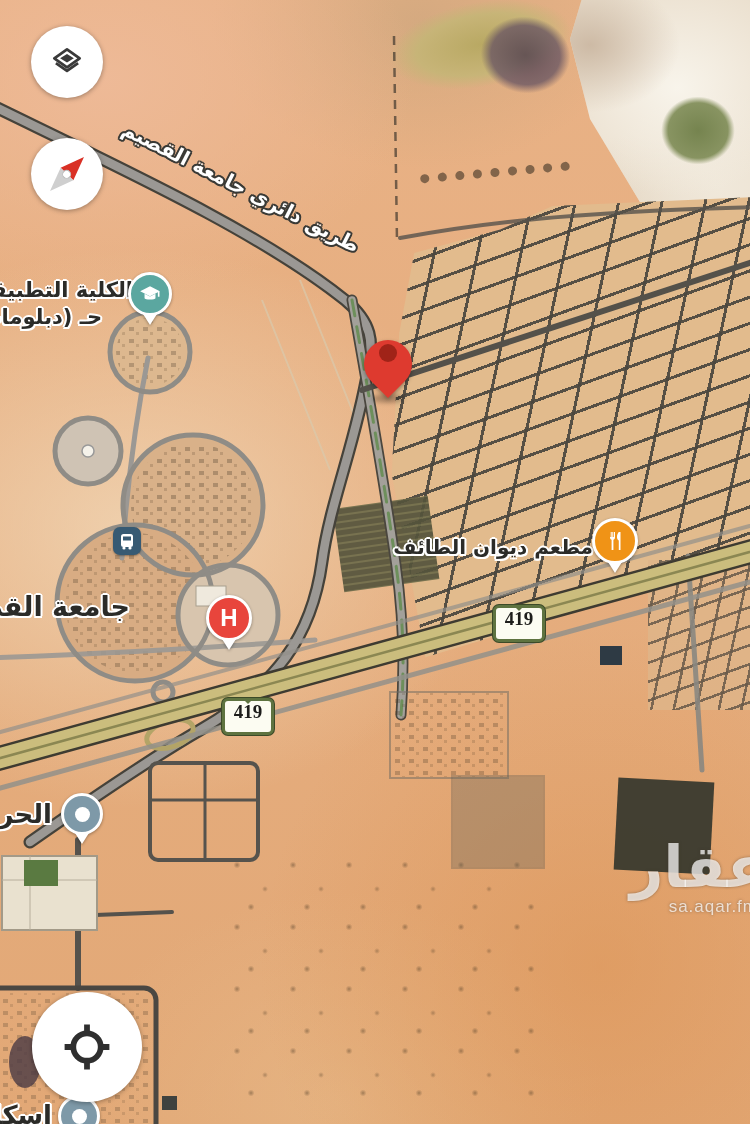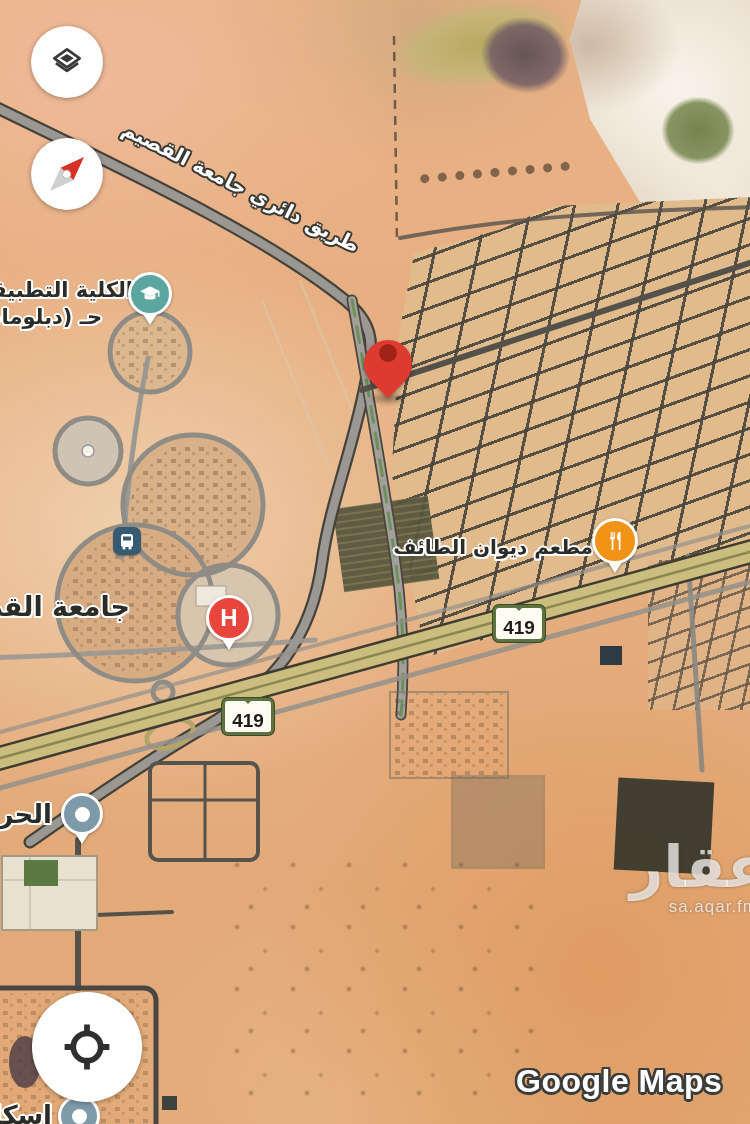--- a/index.html
+++ b/index.html
@@ -59,22 +59,22 @@
   .halo-dark{color:#2b2b28;font-weight:bold;font-family:"DejaVu Sans",sans-serif;white-space:nowrap;
     text-shadow:-2px 0 0 #fff,2px 0 0 #fff,0 -2px 0 #fff,0 2px 0 #fff,
       -1.5px -1.5px 0 #fff,1.5px -1.5px 0 #fff,-1.5px 1.5px 0 #fff,1.5px 1.5px 0 #fff;}
   .halo-light{color:#fff;font-weight:bold;font-family:"DejaVu Sans",sans-serif;white-space:nowrap;
     text-shadow:-2px 0 0 #3a3a36,2px 0 0 #3a3a36,0 -2px 0 #3a3a36,0 2px 0 #3a3a36,
       -1.5px -1.5px 0 #3a3a36,1.5px -1.5px 0 #3a3a36,-1.5px 1.5px 0 #3a3a36,1.5px 1.5px 0 #3a3a36;}
   .rtl{direction:rtl;}
 
   
   .badge419{width:46px;height:31px;background:#fcfcf2;border:3px solid #5e7340;border-radius:6px;
-    display:flex;align-items:flex-end;justify-content:center;font-weight:bold;font-size:19px;color:#1d1d1b;
-    box-shadow:0 0 0 1px #3c4a28;}
+    display:flex;align-items:flex-start;justify-content:center;font-weight:bold;font-size:19px;color:#1d1d1b;
+    box-shadow:0 0 0 1px #3c4a28;font-family:Liberation Serif, serif;}
   .badge419 .notch{position:absolute;top:-3px;left:50%;transform:translateX(-50%);
     width:0;height:0;border-left:6px solid transparent;border-right:6px solid transparent;border-top:6px solid #5e7340;}
 
   
   .poi-pin{position:absolute;filter:drop-shadow(0 1.5px 1.5px rgba(0,0,0,.35));}
   .poi-head{border-radius:50%;border:3px solid #fff;display:flex;align-items:center;justify-content:center;}
   .poi-tail{width:0;height:0;border-left:7px solid transparent;border-right:7px solid transparent;
     border-top:11px solid #fff;margin:-2px auto 0;}
   .dot-inner{width:15px;height:15px;border-radius:50%;background:#fff;}
 
@@ -291,14 +291,13 @@
       <div class="c"></div>
     </div>
   </div>
   <div class="ctl" style="left:32px;top:992px;width:110px;height:110px;">
     <svg width="52" height="52" viewBox="0 0 36 36">
       <circle cx="18" cy="18" r="9.5" fill="none" stroke="#2f2f2f" stroke-width="4"></circle>
       <path d="M18 2.5V8 M18 28v5.5 M2.5 18H8 M28 18h5.5" stroke="#2f2f2f" stroke-width="4" fill="none"></path>
     </svg>
   </div>
 
-  <div class="abs logo" style="left:516px;top:1063px;">Google Maps</div>
 </div>
 
 </body></html>

